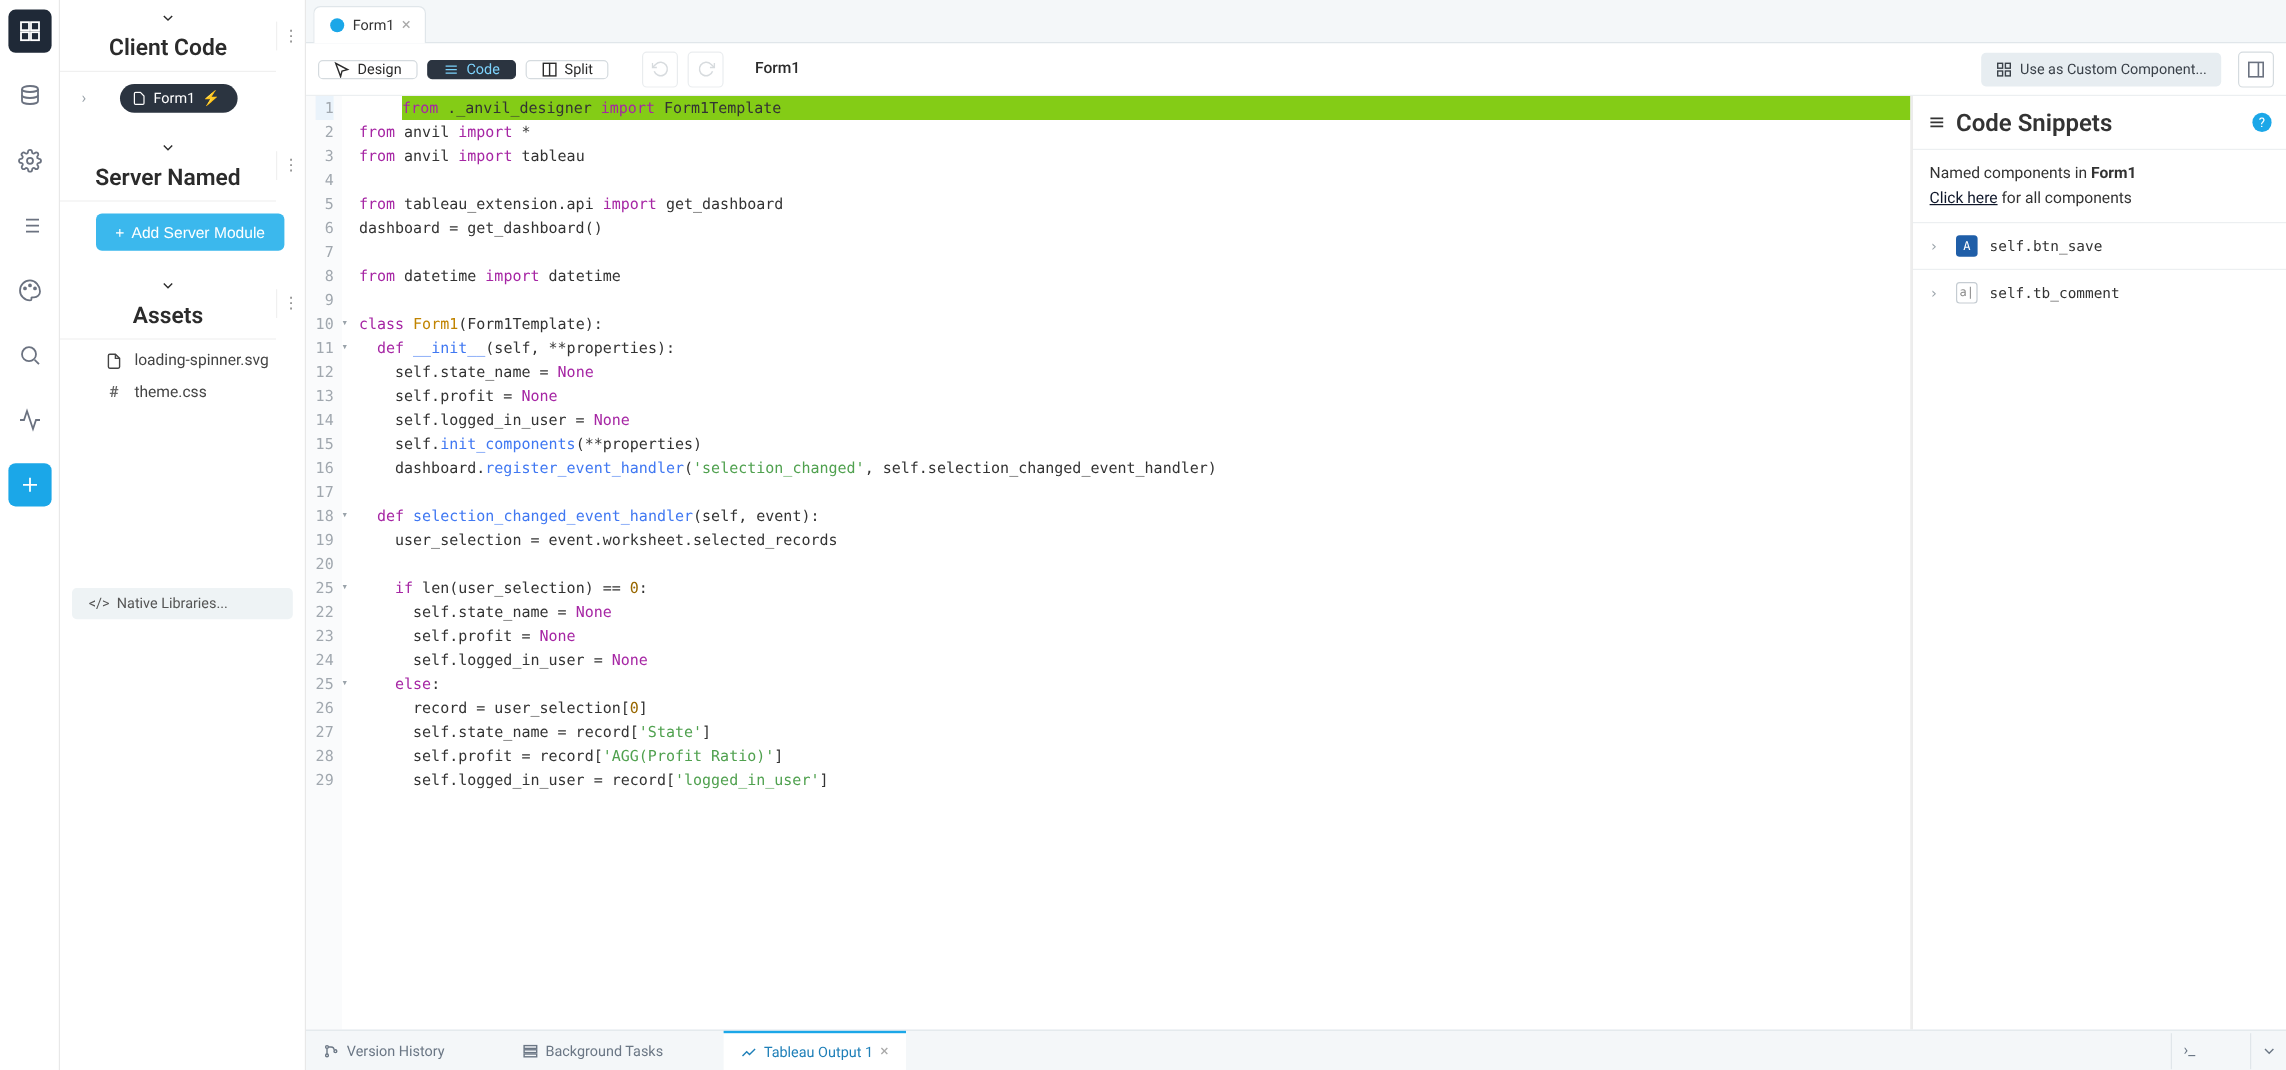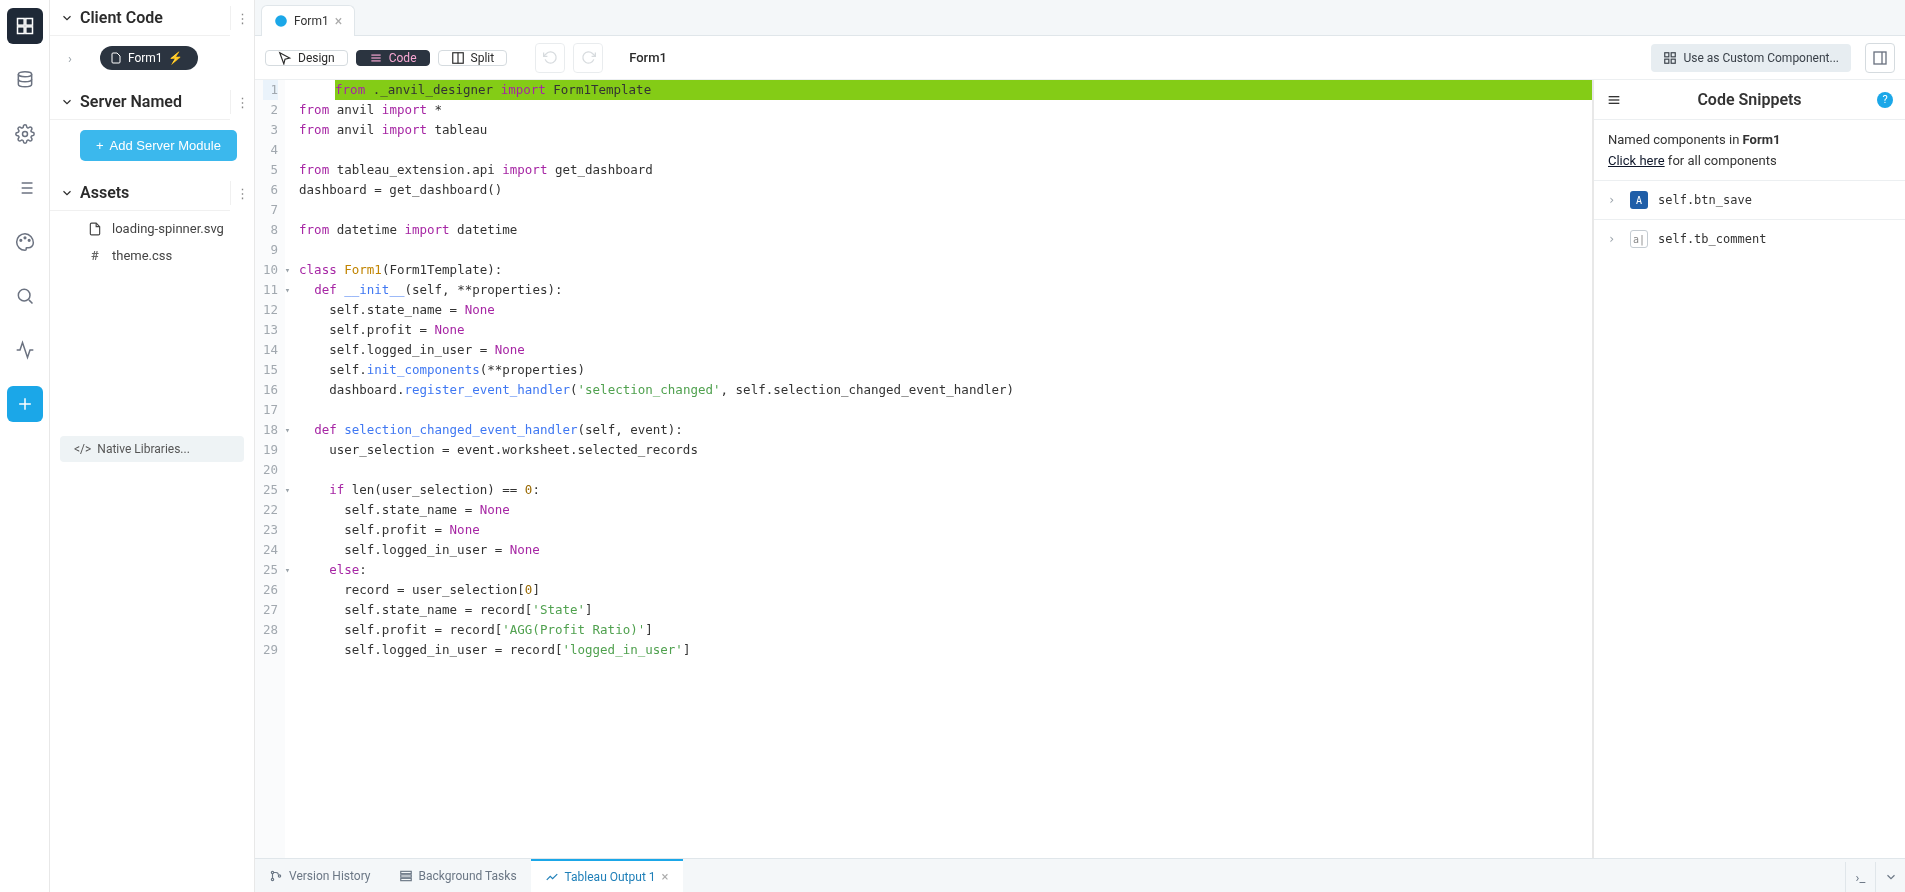--- a/index.html
+++ b/index.html
@@ -8,42 +8,42 @@
 
 
 .icon-rail { width: 50px; background: #fff; display: flex; flex-direction: column; align-items: center; padding-top: 8px; gap: 18px; border-right: 1px solid #e8e8e8; }
 .rail-icon { width: 36px; height: 36px; display: flex; align-items: center; justify-content: center; border-radius: 6px; color: #6b7280; cursor: pointer; }
 .rail-icon.active { background: #1f2937; color: #fff; }
 .rail-icon.add { background: #1ba7e8; color: #fff; border-radius: 6px; }
 .rail-icon svg { width: 20px; height: 20px; stroke: currentColor; fill: none; stroke-width: 1.8; }
 
 
 .sidebar { width: 205px; background: #fff; border-right: 1px solid #e8e8e8; display: flex; flex-direction: column; }
-.side-section-header { display: flex; align-items: center; padding: 8px 10px; font-weight: 600; font-size: 16px; color: #2b2b2b; border-bottom: 1px solid #f0f0f0; gap: 6px; }
+.side-section-header { display: flex; align-items: center; padding: 8px 10px; font-weight: 600; font-size: 19px; color: #2b2b2b; border-bottom: 1px solid #f0f0f0; gap: 6px; flex-direction: column; }
 .side-section-header .chev { width: 14px; height: 14px; }
 .side-section-header .title { flex: 1; }
 .side-menu-dots { width: 24px; height: 24px; display: flex; align-items: center; justify-content: center; color: #888; cursor: pointer; border-left: 1px solid #f0f0f0; }
 .side-body { padding: 10px 10px 14px 10px; }
 .form-pill { display: inline-flex; align-items: center; gap: 6px; background: #2b3440; color: #fff; padding: 5px 14px 5px 10px; border-radius: 14px; font-size: 12px; margin-left: 22px; }
 .form-pill .bolt { color: #1ba7e8; }
 .add-server-btn { display: inline-flex; align-items: center; justify-content: center; gap: 6px; background: #3bb8ed; color: #fff; border: none; padding: 8px 16px; border-radius: 5px; font-size: 13px; cursor: pointer; margin-left: 20px; }
 .asset-row { display: flex; align-items: center; gap: 10px; padding: 6px 4px 6px 28px; font-size: 13px; color: #444; cursor: pointer; }
 .asset-row svg { width: 14px; height: 14px; }
 .native-libs { display: inline-flex; align-items: center; gap: 6px; background: #eef3f5; padding: 6px 14px; border-radius: 4px; font-size: 12px; color: #555; margin: 14px 10px; }
 .bottom-spacer { flex: 1; }
 
 
 .main { flex: 1; display: flex; flex-direction: column; min-width: 0; }
 .tab-bar { height: 36px; background: #f4f7f9; display: flex; align-items: flex-end; border-bottom: 1px solid #e0e6ea; padding-left: 6px; }
 .file-tab { display: flex; align-items: center; gap: 6px; background: #fff; padding: 7px 12px; border: 1px solid #e0e6ea; border-bottom: none; border-radius: 6px 6px 0 0; font-size: 12px; color: #333; margin-bottom: -1px; }
 .file-tab .close { color: #aaa; cursor: pointer; font-size: 14px; }
 
 .toolbar { height: 44px; display: flex; align-items: center; padding: 0 10px; gap: 8px; border-bottom: 1px solid #eceff1; }
 .mode-btn { display: flex; align-items: flex-start; gap: 6px; padding: 0 12px; border: 1px solid #d5dbdf; border-radius: 4px; font-size: 12px; color: #2b2b2b; cursor: pointer; background: #fff; }
-.mode-btn.active { background: #2b3440; color: #f9a8d4; border-color: #2b3440; }
+.mode-btn.active { background: #2b3440; color: #7dd3fc; border-color: #2b3440; }
 .mode-btn svg { width: 14px; height: 14px; }
 .icon-btn { width: 30px; height: 30px; display: flex; align-items: center; justify-content: center; border: 1px solid #d5dbdf; border-radius: 4px; color: #b0b8be; cursor: pointer; }
 .icon-btn svg { width: 15px; height: 15px; }
 .icon-btn.disabled { opacity: .5; cursor: not-allowed; }
 .breadcrumb { margin-left: 18px; font-size: 13px; color: #2b2b2b; font-weight: 500; }
 .toolbar-spacer { flex: 1; }
 .custom-comp-btn { display: flex; align-items: center; gap: 6px; background: #e7edf1; padding: 7px 12px; border-radius: 4px; font-size: 12px; color: #3a4149; cursor: pointer; }
 .panel-toggle { width: 30px; height: 30px; display: flex; align-items: center; justify-content: center; border: 1px solid #d5dbdf; border-radius: 4px; color: #6b7280; cursor: pointer; margin-left: 6px; }
 
 
@@ -61,32 +61,32 @@
 .tok-imp { color: #a626a4; }
 .tok-fn { color: #4078f2; }
 .tok-cls { color: #c18401; }
 .tok-none { color: #a626a4; }
 .tok-str { color: #50a14f; }
 .tok-num { color: #986801; }
 
 
 .snippets { width: 312px; display: flex; flex-direction: column; border-left: 1px solid #e8e8e8; }
 .snip-header { display: flex; align-items: center; gap: 8px; padding: 10px 12px; border-bottom: 1px solid #eceff1; }
-.snip-header .title { font-weight: 600; font-size: 16px; flex: 1; text-align: center; }
+.snip-header .title { font-weight: 600; font-size: 20px; flex: 1; }
 .help-circle { width: 16px; height: 16px; border-radius: 50%; background: #1ba7e8; color: #fff; display: flex; align-items: center; justify-content: center; font-size: 11px; }
 .snip-body { padding: 12px 14px; font-size: 13px; }
 .snip-body .link { text-decoration: underline; color: #0f172a; cursor: pointer; }
 .comp-row { display: flex; align-items: center; gap: 10px; padding: 10px 14px; border-top: 1px solid #eceff1; font-family: 'SF Mono', Menlo, Consolas, monospace; font-size: 12px; }
 .comp-row .chev { color: #9aa3aa; width: 12px; }
 .comp-icon { width: 18px; height: 18px; border-radius: 3px; display: flex; align-items: center; justify-content: center; font-size: 10px; color: #fff; }
 .comp-icon.blue { background: #1f5ea8; }
 .comp-icon.outline { border: 1px solid #c5ccd2; background: #fff; color: #888; }
 
 
-.bottom-tabs { height: 34px; background: #f4f7f9; display: flex; align-items: flex-end; border-top: 1px solid #e0e6ea; }
+.bottom-tabs { height: 34px; background: #f4f7f9; display: flex; align-items: center; border-top: 1px solid #e0e6ea; gap: 36px; }
 .btab { display: flex; align-items: center; gap: 6px; padding: 0 14px; height: 100%; color: #6b7785; font-size: 12px; cursor: pointer; }
 .btab.active { background: #fff; color: #1e7fb8; border-top: 2px solid #1ba7e8; }
 .btab .close { color: #aaa; font-size: 13px; }
 .btab-spacer { flex: 1; }
 .bicon { width: 30px; height: 30px; display: flex; align-items: center; justify-content: center; color: #6b7785; cursor: pointer; border-left: 1px solid #e0e6ea; }
 
 .output-bar { height: 34px; display: flex; align-items: center; gap: 10px; padding: 0 12px; border-top: 1px solid #eceff1; font-size: 13px; color: #444; }
 .output-bar svg { width: 15px; height: 15px; color: #555; }
 .checkbox { width: 13px; height: 13px; }
 </style>

